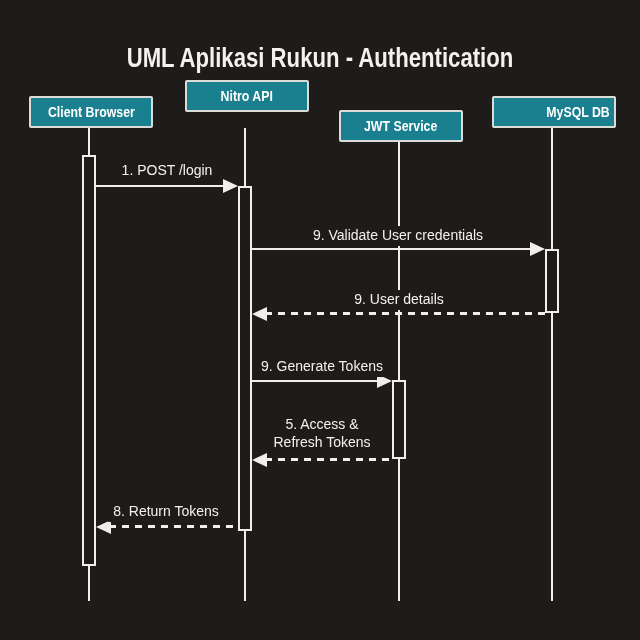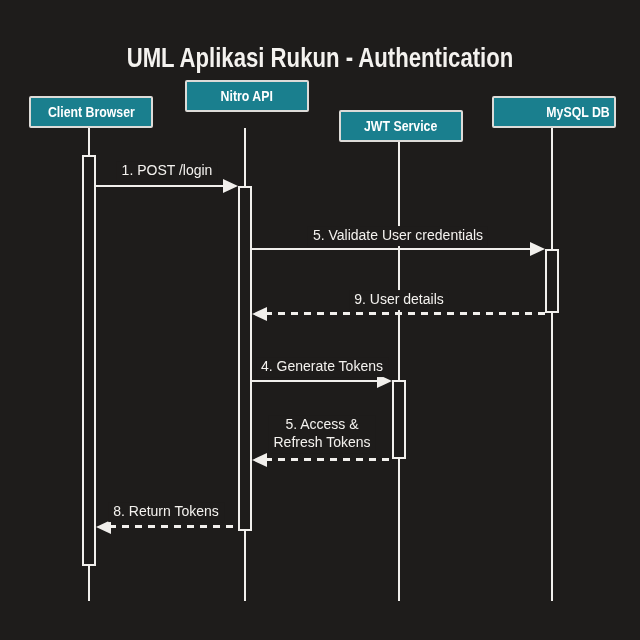--- a/index.html
+++ b/index.html
@@ -108,27 +108,27 @@
       </div>
       <div class="activation" style="left: 82px; top: 155px; height: 411px;"></div>
       <div class="activation" style="left: 238px; top: 186px; height: 345px;"></div>
       <div class="activation" style="left: 545px; top: 249px; height: 64px;"></div>
       <div class="activation" style="left: 392px; top: 380px; height: 79px;"></div>
       <div class="msg-line solid" style="left: 96px; top: 185px; width: 129px;"></div>
       <div class="arrow-head right" style="left: 223px; top: 179px;"></div>
       <div class="msg-label" style="left: 167px; top: 171px;">1. POST /login</div>
       <div class="msg-line solid" style="left: 252px; top: 248px; width: 280px;"></div>
       <div class="arrow-head right" style="left: 530px; top: 242px;"></div>
-      <div class="msg-label" style="left: 398px; top: 236px;">5. Validate User credentials</div>
+      <div class="msg-label" style="left: 398px; top: 236px;">9. Validate User credentials</div>
       <div class="msg-line dashed" style="left: 265px; top: 312px; width: 280px;"></div>
       <div class="arrow-head left" style="left: 252px; top: 307px;"></div>
       <div class="msg-label" style="left: 399px; top: 300px;">9. User details</div>
       <div class="msg-line solid" style="left: 252px; top: 380px; width: 127px;"></div>
       <div class="arrow-head right" style="left: 377px; top: 374px;"></div>
-      <div class="msg-label" style="left: 322px; top: 367px;">4. Generate Tokens</div>
+      <div class="msg-label" style="left: 322px; top: 367px;">9. Generate Tokens</div>
       <div class="msg-line dashed" style="left: 265px; top: 458px; width: 127px;"></div>
       <div class="arrow-head left" style="left: 252px; top: 453px;"></div>
       <div class="msg-label" style="left: 322px; top: 434px;">5. Access &amp;
 Refresh Tokens</div>
       <div class="msg-line dashed" style="left: 109px; top: 525px; width: 129px;"></div>
       <div class="arrow-head left" style="left: 96px; top: 520px;"></div>
       <div class="msg-label" style="left: 166px; top: 512px;">8. Return Tokens</div>
     </div>
 </div>
 

